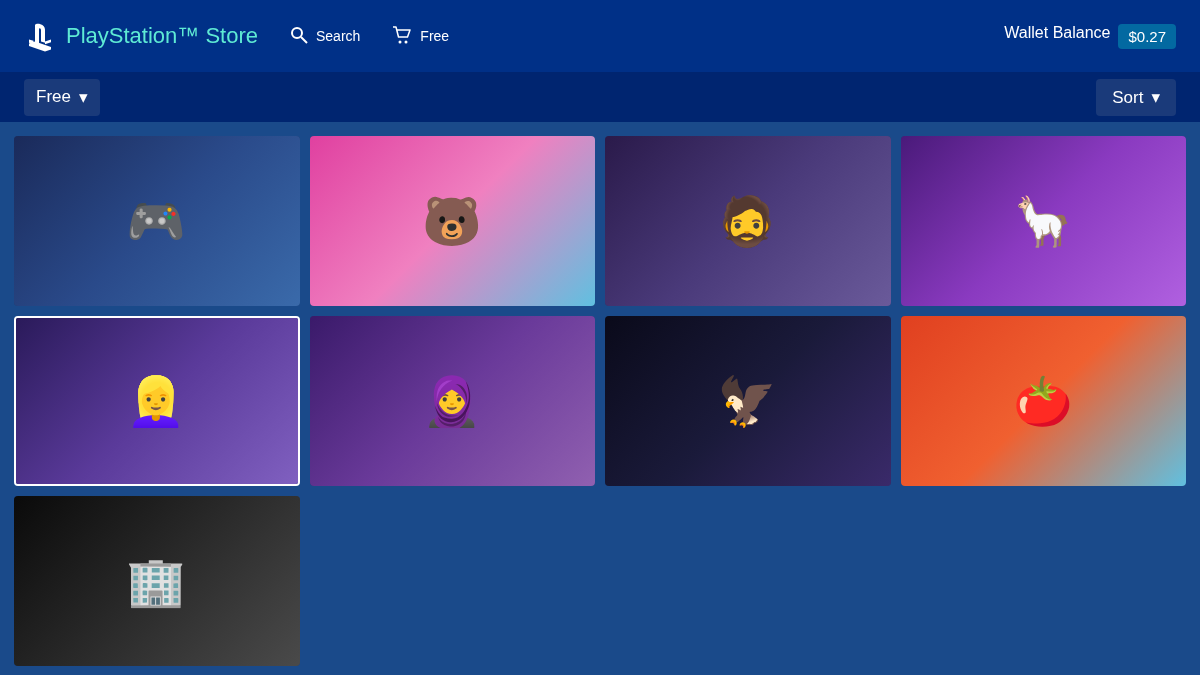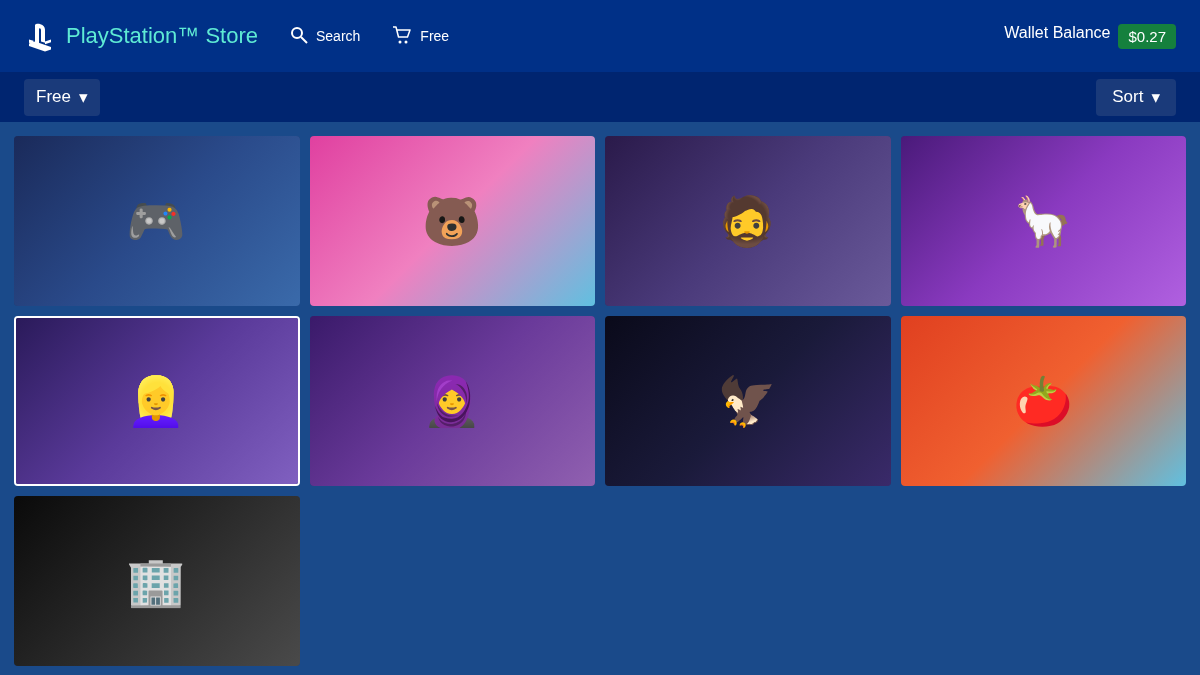--- a/index.html
+++ b/index.html
@@ -45,21 +45,21 @@
       cursor: pointer;
     }
     .wallet-area {
       margin-left: auto;
       display: flex;
       gap: 8px;
       color: white;
       font-size: 16px;
     }
     .wallet-amount {
-      background: #15803d;
+      background: #0369a1;
       padding: 4px 10px;
       border-radius: 4px;
       font-size: 15px;
     }
 
     
     .filter-bar {
       background: #002570;
       height: 52px;
       display: flex;
@@ -74,21 +74,21 @@
       color: white;
       font-size: 17px;
       cursor: pointer;
       padding: 8px 12px;
       background: #1a3a7a;
       border-radius: 4px;
     }
     .sort-dropdown {
       margin-left: auto;
       display: flex;
-      align-items: center;
+      align-items: flex-end;
       gap: 8px;
       color: white;
       font-size: 17px;
       cursor: pointer;
       padding: 8px 16px;
       background: #1a3a7a;
       border-radius: 4px;
     }
 
     

